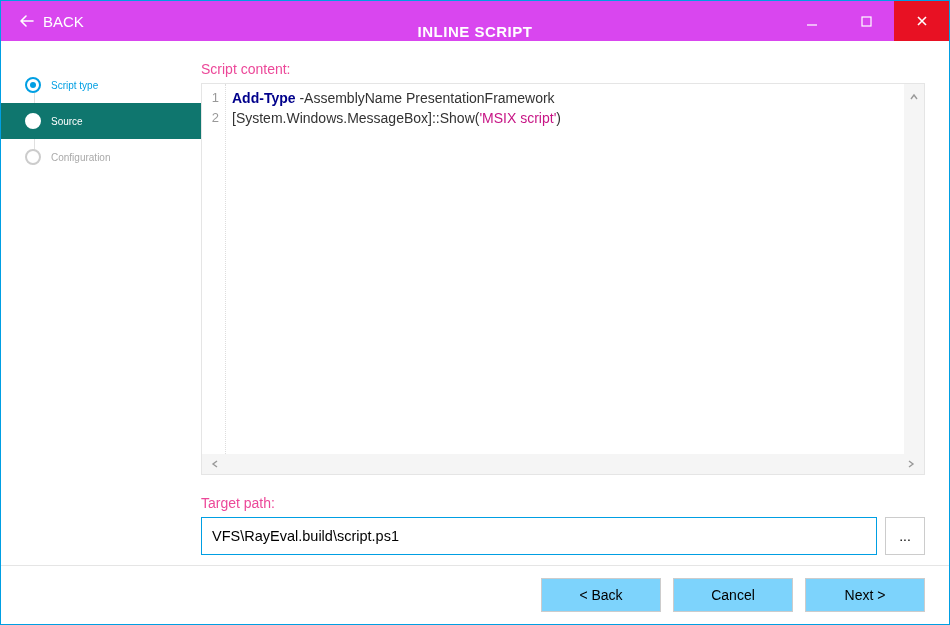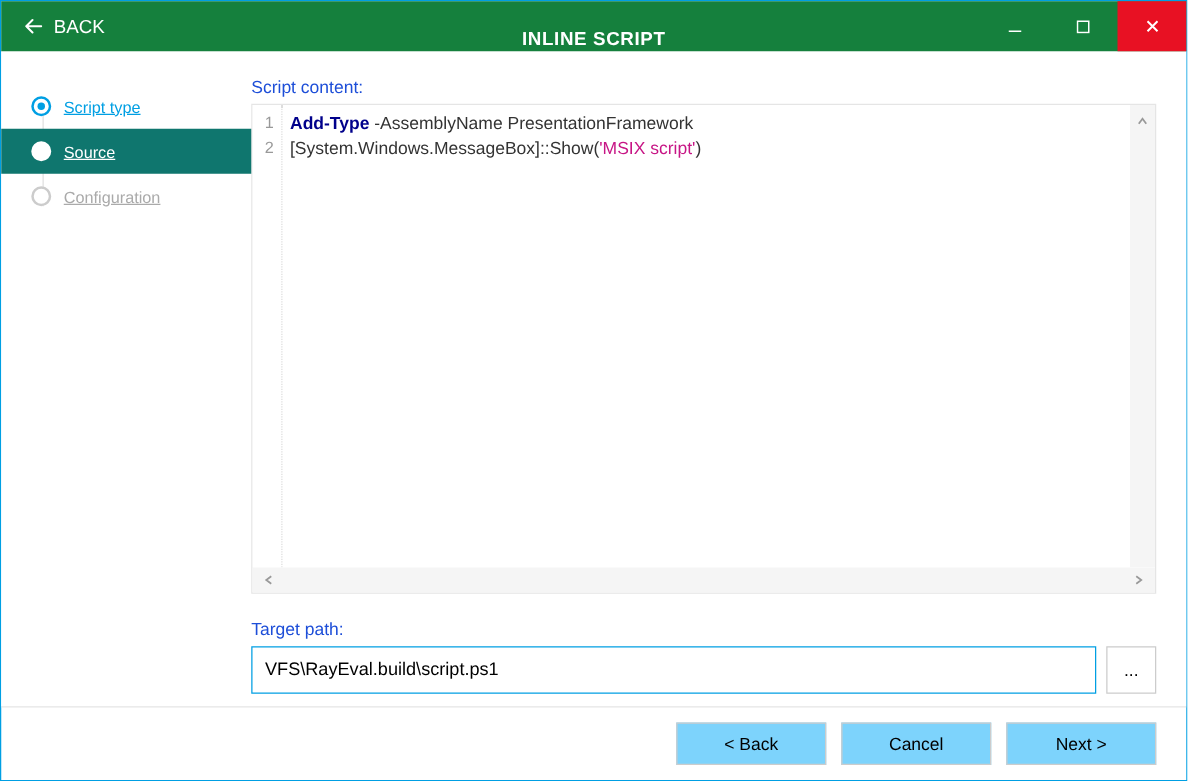--- a/index.html
+++ b/index.html
@@ -11,21 +11,21 @@
     }
     .window {
       width: 950px;
       height: 625px;
       display: flex;
       flex-direction: column;
       border: 1px solid #009fe3;
     }
     .titlebar {
       height: 40px;
-      background: #15803d;
+      background: #d946ef;
       display: flex;
       align-items: center;
       color: #fff;
       position: relative;
     }
     .back-btn {
       display: flex;
       align-items: center;
       gap: 8px;
       padding: 0 18px;
@@ -82,23 +82,22 @@
       width:1px;
       background:#e0e0e0;
     }
     .step {
       display: flex;
       align-items: center;
       gap: 10px;
       padding: 10px 16px 10px 24px;
       color: #aaa;
       cursor: pointer;
-      font-size: 13px;
+      font-size: 10px;
       position: relative;
-      text-decoration: underline;
     }
     .step .dot {
       width: 16px; height: 16px;
       border: 2px solid #ccc;
       border-radius: 50%;
       background: #fff;
       position: relative;
       z-index:1;
       flex-shrink: 0;
     }
@@ -133,21 +132,21 @@
     .content {
       flex: 1;
       padding: 20px 24px 10px 0;
       display: flex;
       flex-direction: column;
       min-height: 0;
     }
     .field-label {
       font-size: 14px;
       margin-bottom: 6px;
-      color: #1d4ed8;
+      color: #ec4899;
     }
     .editor-wrap {
       flex: 1;
       border: 1px solid #e5e5e5;
       display: flex;
       flex-direction: column;
       min-height: 0;
       margin-bottom: 20px;
     }
     .editor-body {

